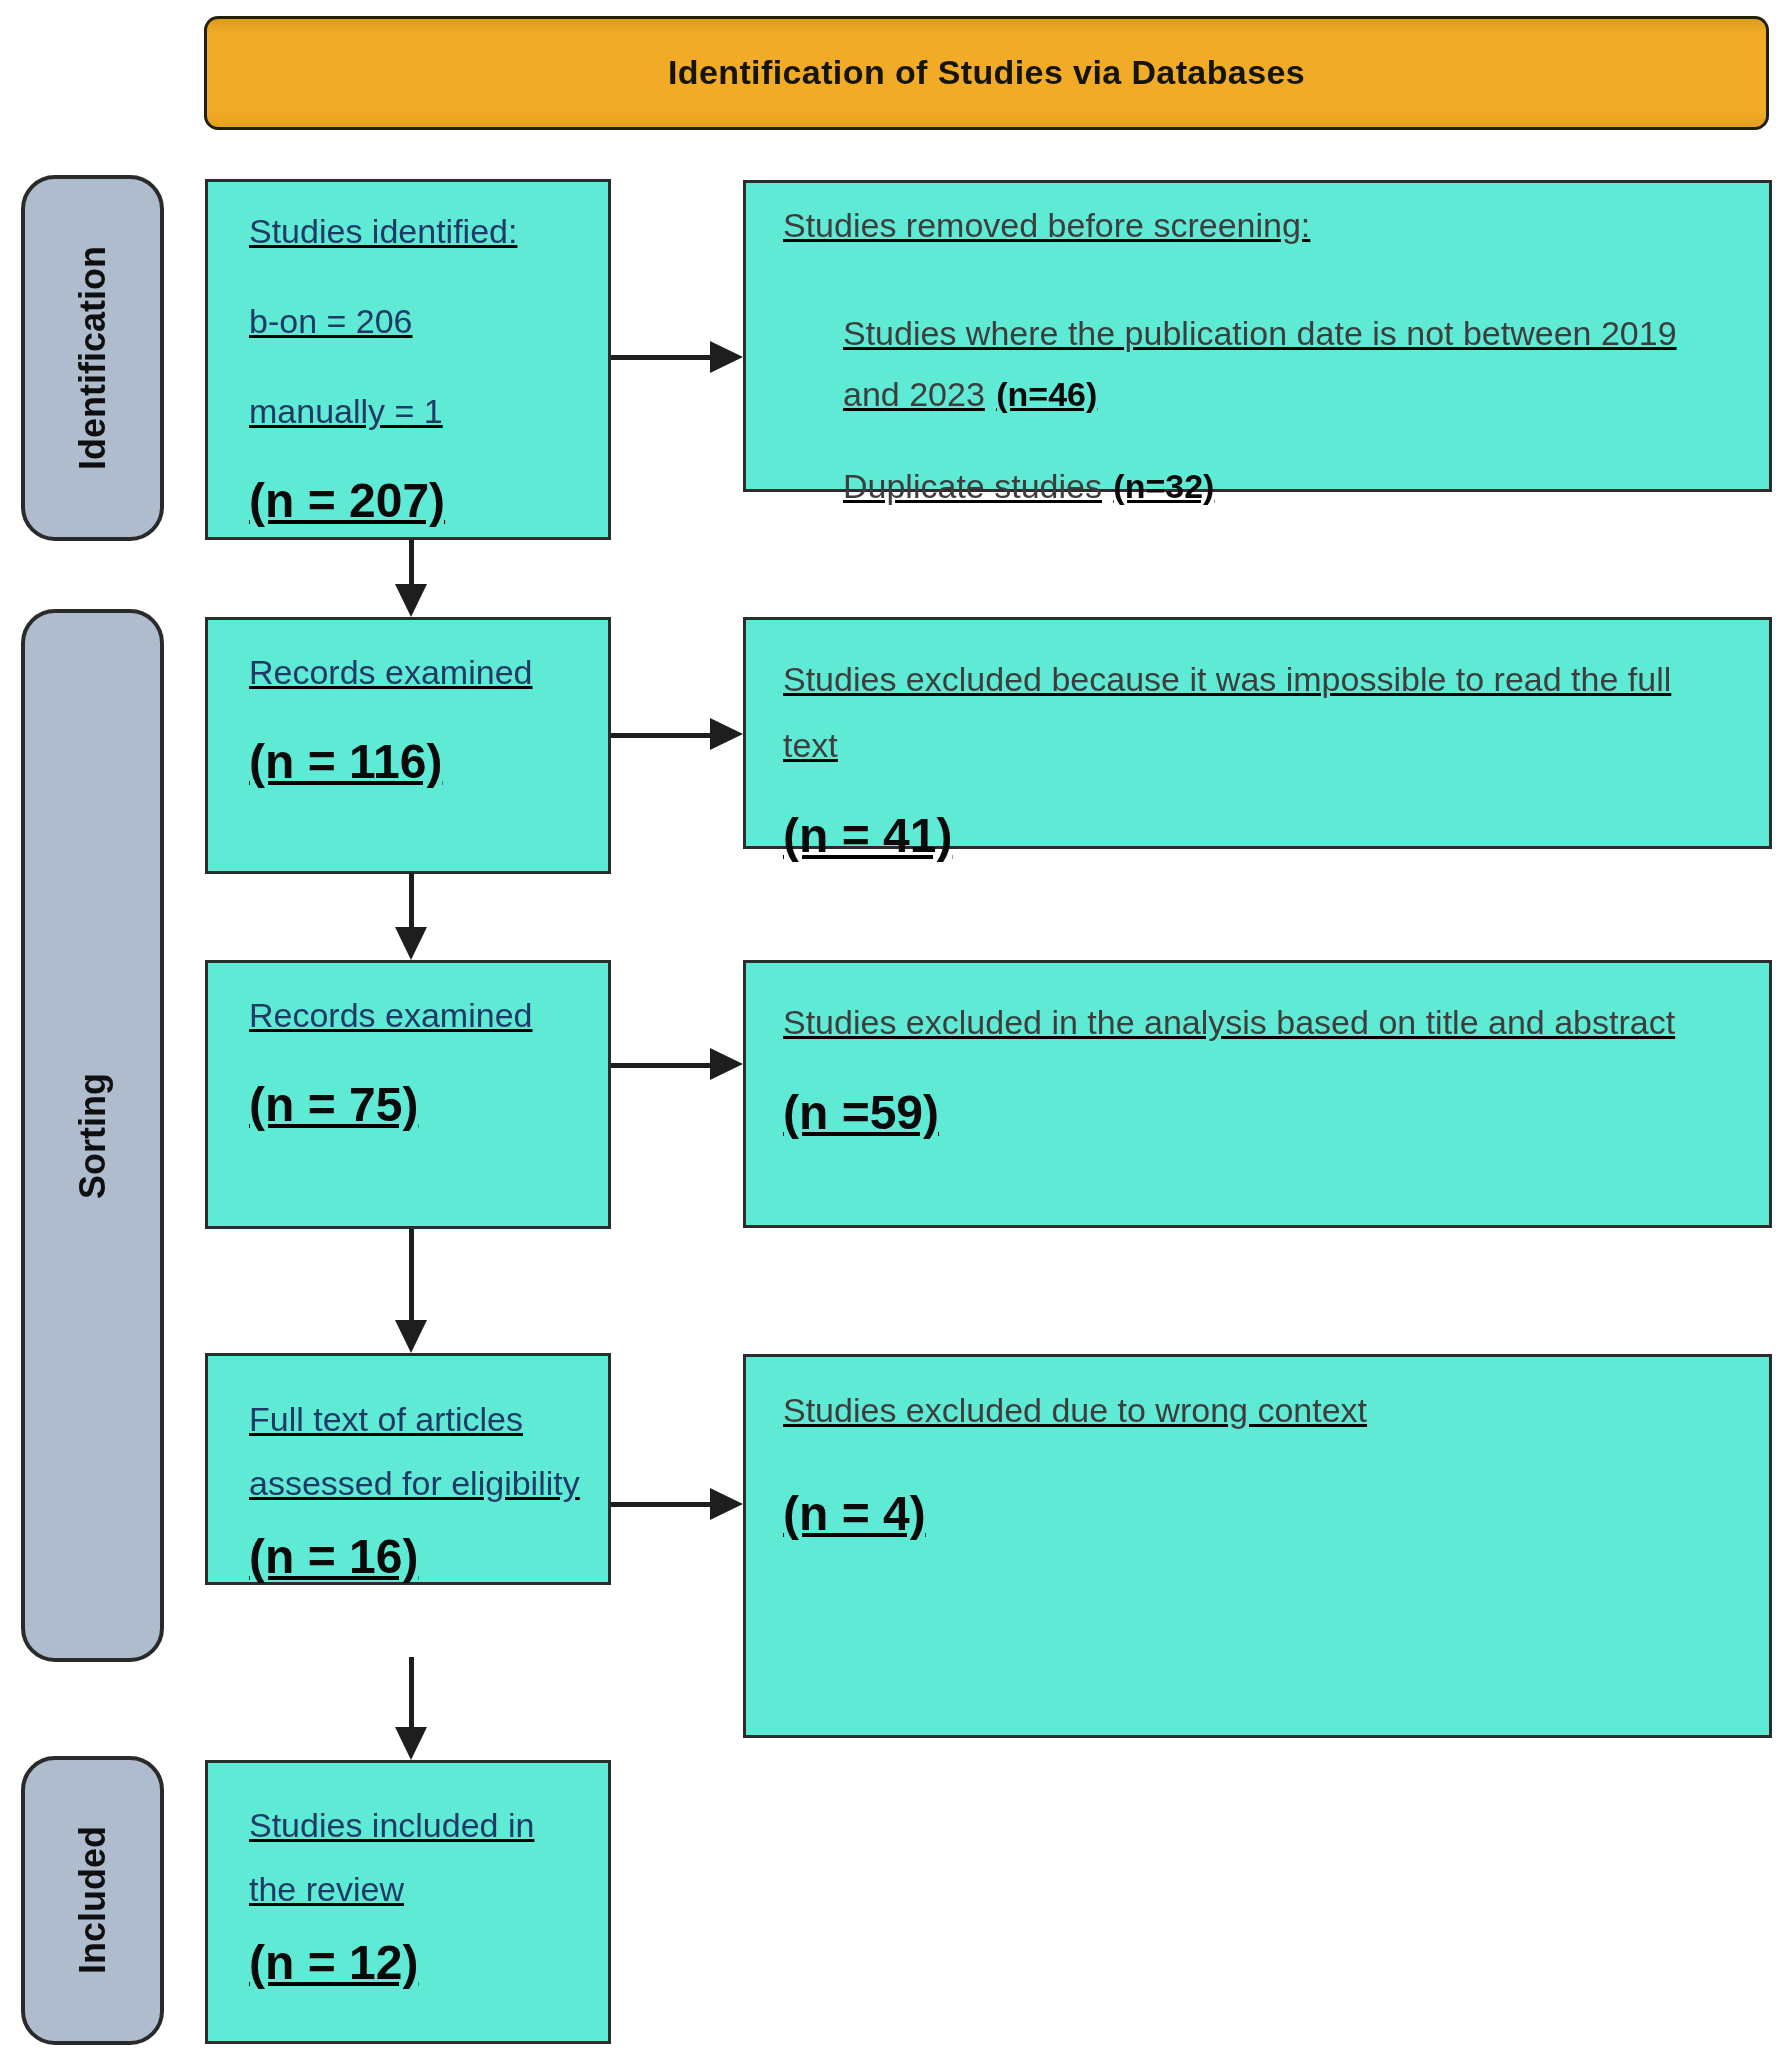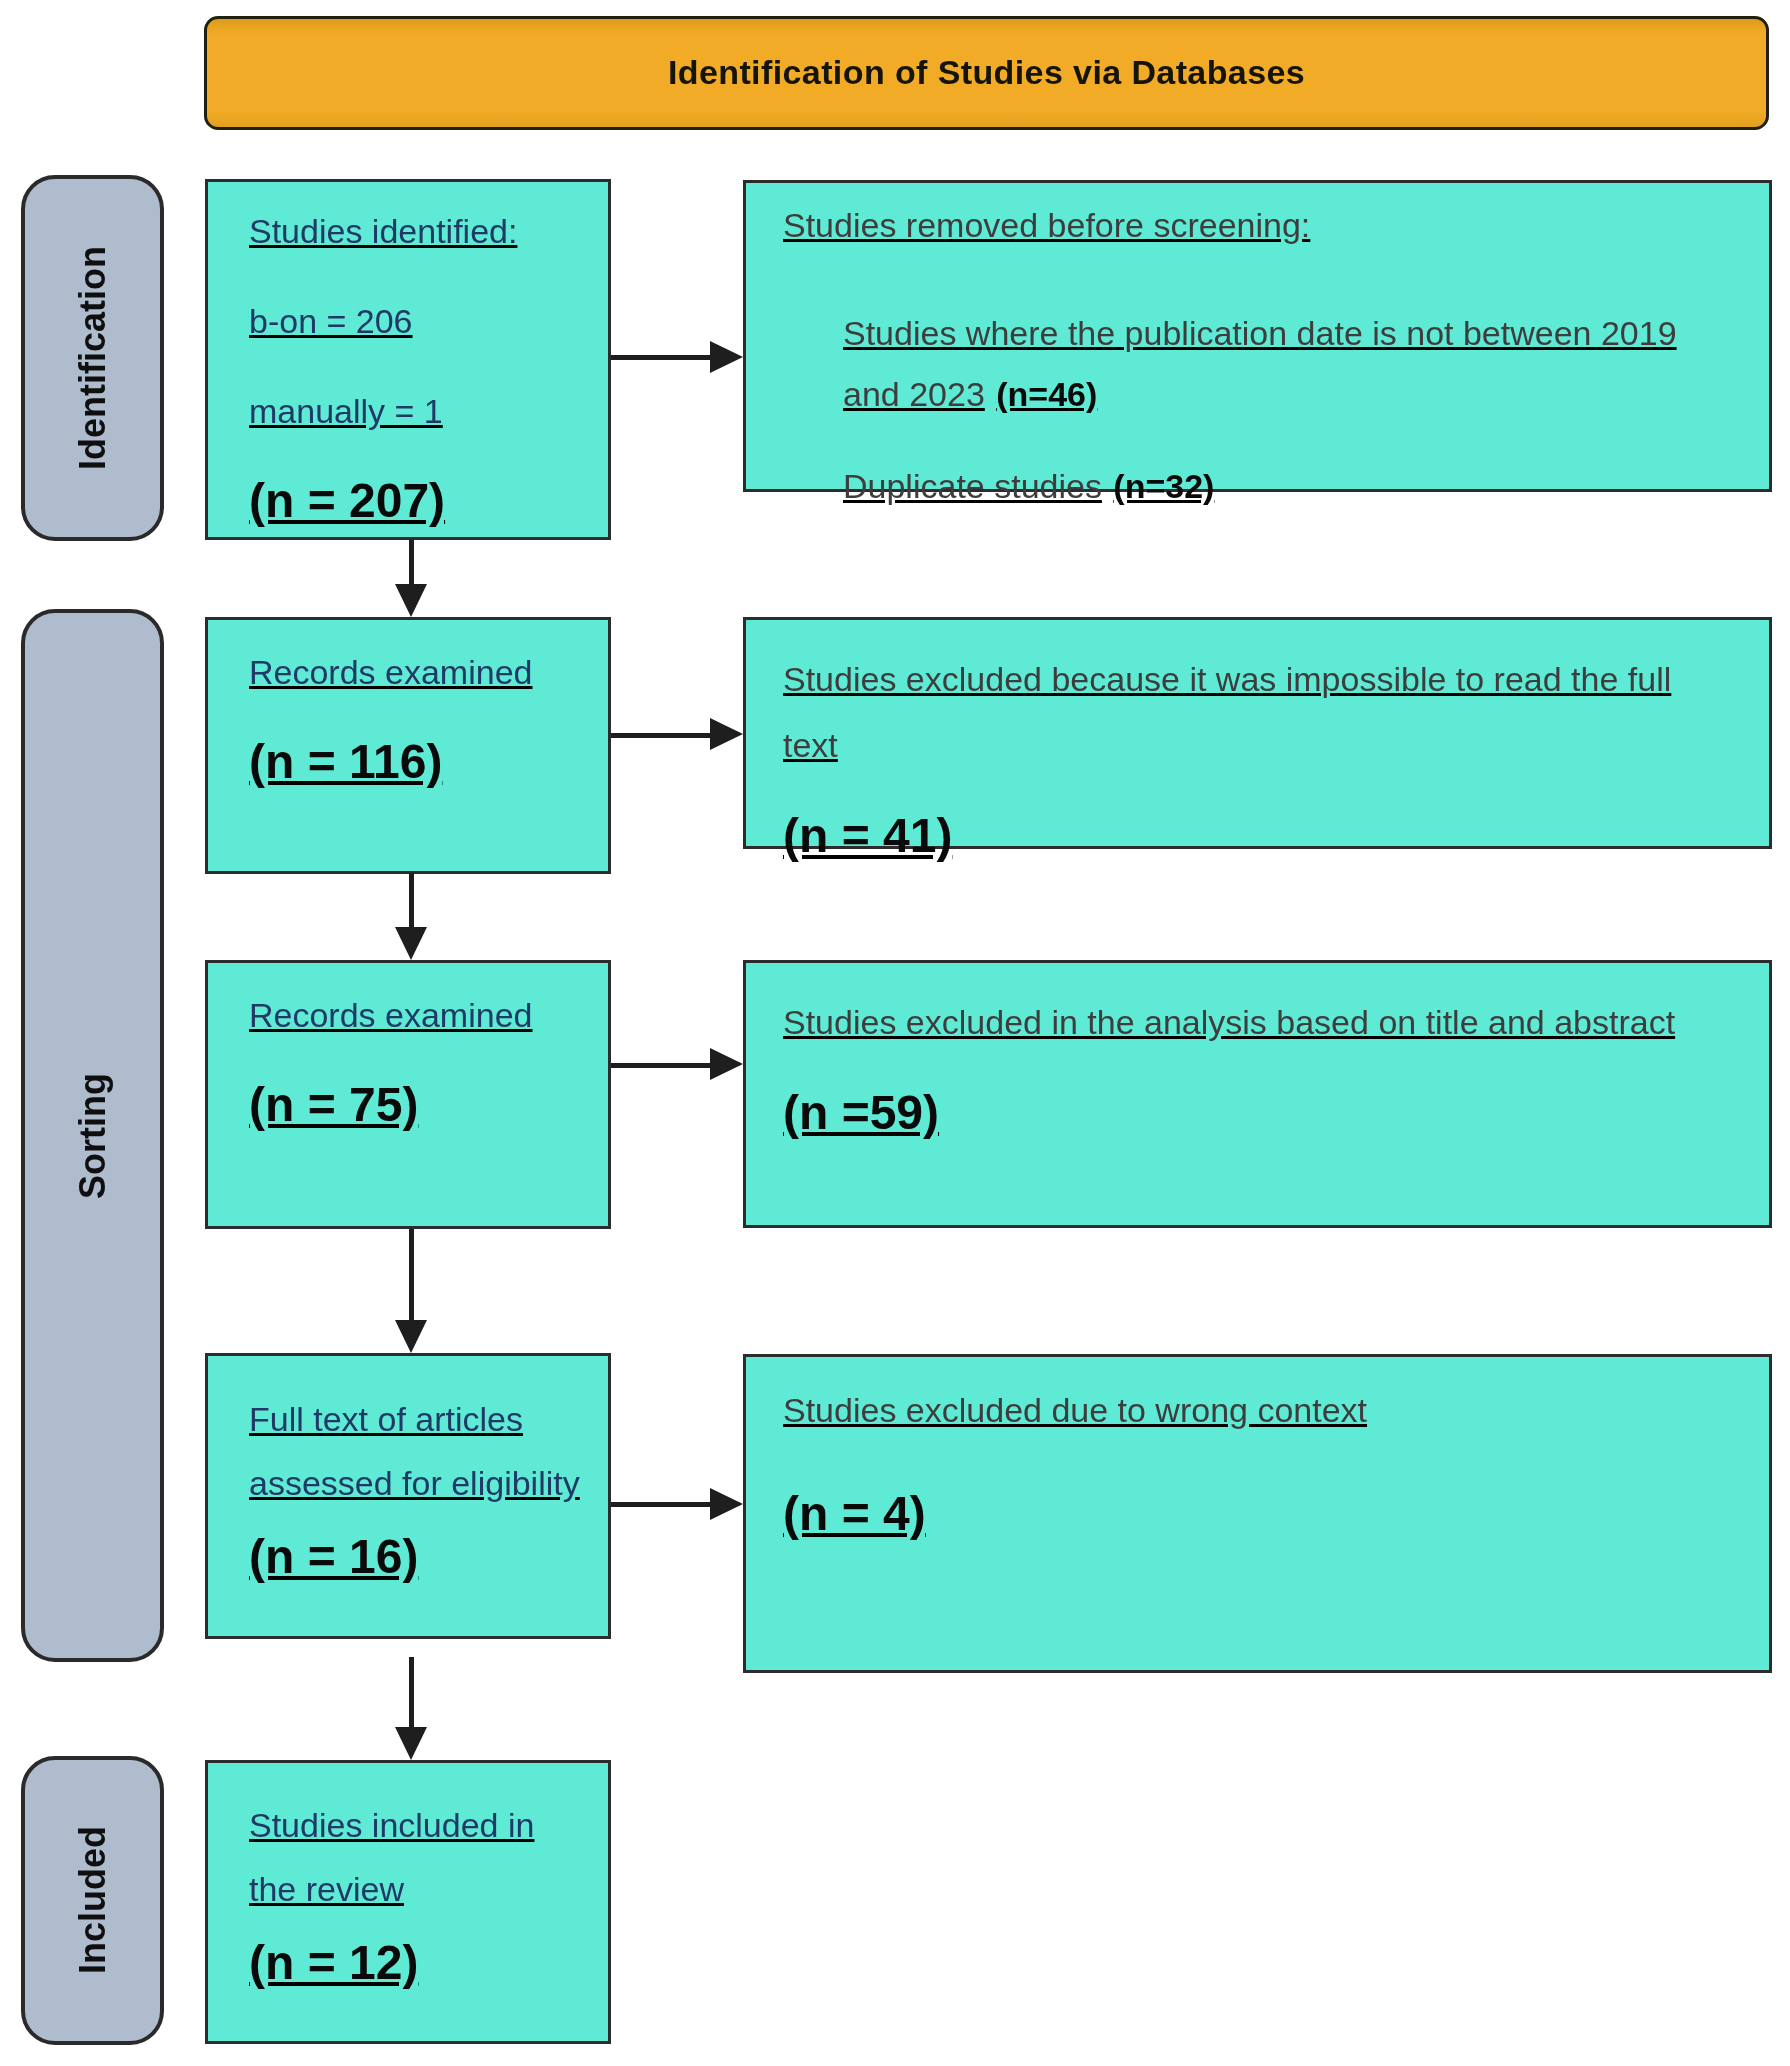--- a/index.html
+++ b/index.html
@@ -134,26 +134,26 @@
   <div class="box leftbox" style="top:960px;height:269px;padding-top:30px;">
     <p class="para t-navy nowrap">Records examined</p>
     <p class="para t-count nowrap">(n = 75)</p>
   </div>
 
   <div class="box rightbox" style="top:960px;height:268px;padding-top:26px;">
     <p class="r-title-wrap t-body">Studies excluded in the analysis based on title and abstract</p>
     <p class="para t-count nowrap">(n =59)</p>
   </div>
 
-  <div class="box leftbox" style="top:1353px;height:286px;padding-top:31px;">
+  <div class="box leftbox" style="top:1353px;height:232px;padding-top:31px;">
     <p class="para-wrap t-navy" style="max-width:336px;">Full text of articles assessed for eligibility</p>
     <p class="para t-count nowrap">(n = 16)</p>
   </div>
 
-  <div class="box rightbox" style="top:1354px;height:319px;padding-top:31px;">
+  <div class="box rightbox" style="top:1354px;height:384px;padding-top:31px;">
     <p class="r-title t-body" style="margin-bottom:60px;">Studies excluded due to wrong context</p>
     <p class="para t-count nowrap">(n = 4)</p>
   </div>
 
   <div class="box leftbox" style="top:1760px;height:284px;padding-top:30px;">
     <p class="para-wrap t-navy" style="max-width:336px;">Studies included in the review</p>
     <p class="para t-count nowrap">(n = 12)</p>
   </div>
 
   <div>

